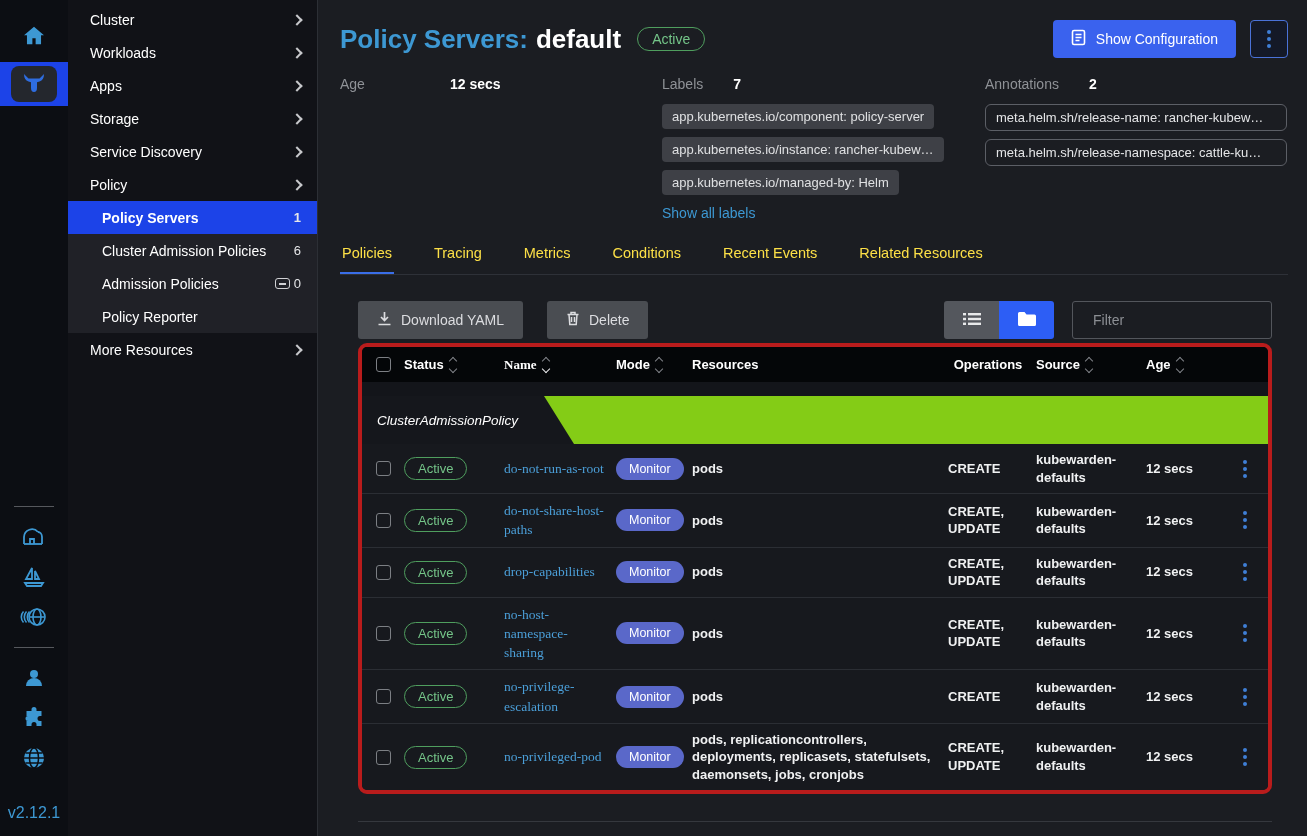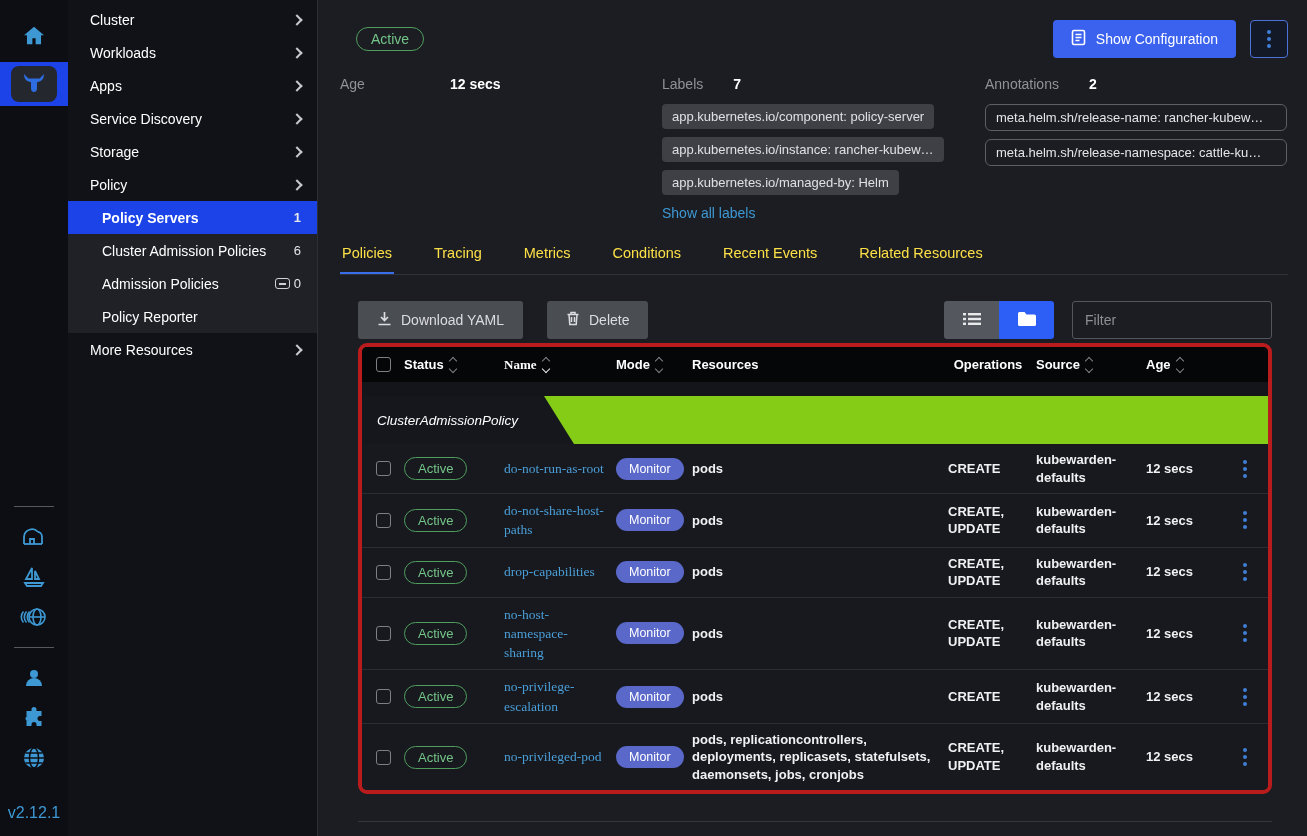--- a/index.html
+++ b/index.html
@@ -81,21 +81,21 @@
   .btn-gray { background:#4a4d52; color:#dcdde0; border:none; border-radius:3px; height:38px;
               padding:0 19px; font-size:14px; display:flex; align-items:center; gap:9px; cursor:pointer; }
   .btn-gray + .btn-gray { margin-left:24px; }
   .flex-spacer { flex:1; }
   .toggle-group { display:flex; border-radius:3px; overflow:hidden; }
   .seg { width:55px; height:38px; display:flex; align-items:center; justify-content:center;
          border:none; cursor:pointer; }
   .seg.list-seg { background:#54575d; }
   .seg.grid-seg { background:#2d5ef5; }
   .filter-input { margin-left:18px; width:200px; height:38px; background:transparent;
-                  border:1px solid #53565c; border-radius:3px; color:#14b8a6; padding:0 12px;
+                  border:1px solid #53565c; border-radius:3px; color:#14b8a6; padding:0 20px;
                   font-size:14px; font-family:inherit; }
   .filter-input::placeholder { color:#8c8f94; }
 
   
   .card { margin-top:4px; border:4px solid #b91c1c; border-radius:9px; overflow:hidden; background:#17191e; }
   .thead { display:flex; align-items:center; background:#040608; height:35px; color:#fff;
            font-size:13px; font-weight:700; }
   .col-check { width:42px; display:flex; justify-content:center; flex-shrink:0; }
   .col-status { width:100px; flex-shrink:0; }
   .col-name { width:112px; flex-shrink:0; padding-right:12px;font-family:Liberation Serif, serif; }
@@ -218,25 +218,25 @@
     </div>
     <div class="nav-item">
       <span class="nav-label">Workloads</span>
       <span class="chev right"></span>
     </div>
     <div class="nav-item">
       <span class="nav-label">Apps</span>
       <span class="chev right"></span>
     </div>
     <div class="nav-item">
+      <span class="nav-label">Storage</span>
+      <span class="chev right"></span>
+    </div>
+    <div class="nav-item">
       <span class="nav-label">Service Discovery</span>
-      <span class="chev right"></span>
-    </div>
-    <div class="nav-item">
-      <span class="nav-label">Storage</span>
       <span class="chev right"></span>
     </div>
     <div class="nav-item">
       <span class="nav-label">Policy</span>
       <span class="chev right"></span>
     </div>
 
     <div class="nav-group">
       <div class="nav-item nav-child selected">
         <span class="nav-label">Policy Servers</span>
@@ -260,20 +260,23 @@
 
     <div class="nav-item">
       <span class="nav-label">More Resources</span>
       <span class="chev right"></span>
     </div>
   </nav>
 
   <main class="main">
 
     <div class="title-row">
+      <h1 class="page-title">
+        <span class="title-prefix">Policy Servers:</span><span class="title-name">default</span>
+      </h1>
       <span class="badge-active">Active</span>
       <div class="title-actions">
         <button class="btn-primary">
           <span>
             <svg width="15" height="17" viewBox="0 0 15 17" fill="none" stroke="#fff" stroke-width="1.6">
               <rect x="1.5" y="1.5" width="12" height="14" rx="1.5"></rect>
                 <path d="M4.5 5.5h6M4.5 8.5h6M4.5 11.5h4"></path>
             </svg>
           </span>
           <span>Show Configuration</span>

